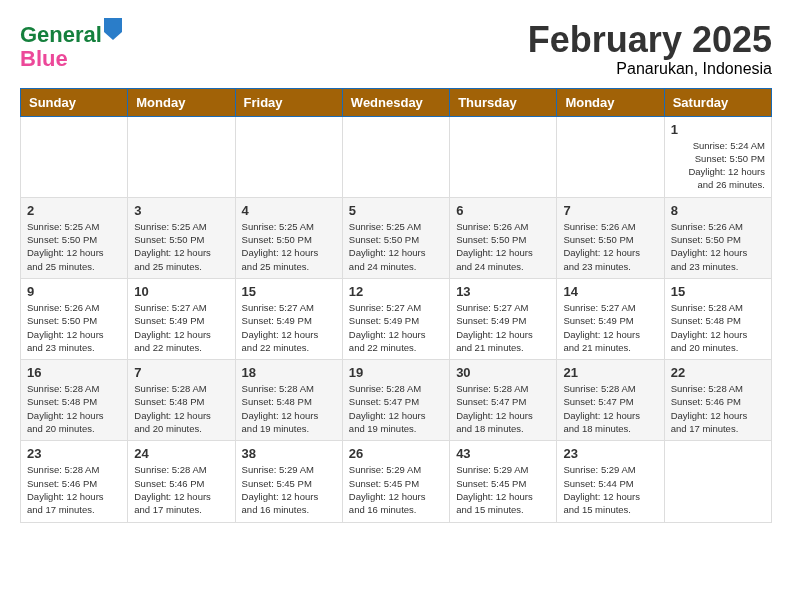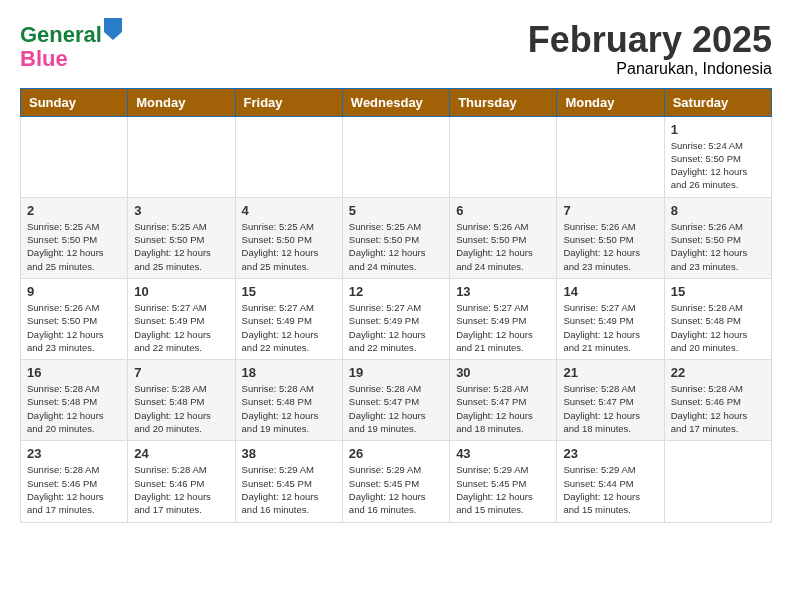--- a/index.html
+++ b/index.html
@@ -125,21 +125,21 @@
   <tbody id="calendar-body">
   <tr>
         <td class="empty-cell"></td>
         <td class="empty-cell"></td>
         <td class="empty-cell"></td>
         <td class="empty-cell"></td>
         <td class="empty-cell"></td>
         <td class="empty-cell"></td>
         <td>
           <span class="day-number">1</span>
-          <div class="day-info" style="white-space: pre-line;">Sunrise: 5:24 AM
+          <div class="day-info" style="white-space: pre-line; text-align: right;">Sunrise: 5:24 AM
 Sunset: 5:50 PM
 Daylight: 12 hours
 and 26 minutes.</div>
         </td>
       </tr>
       <tr>
         <td>
           <span class="day-number">2</span>
           <div class="day-info" style="white-space: pre-line;">Sunrise: 5:25 AM
 Sunset: 5:50 PM

